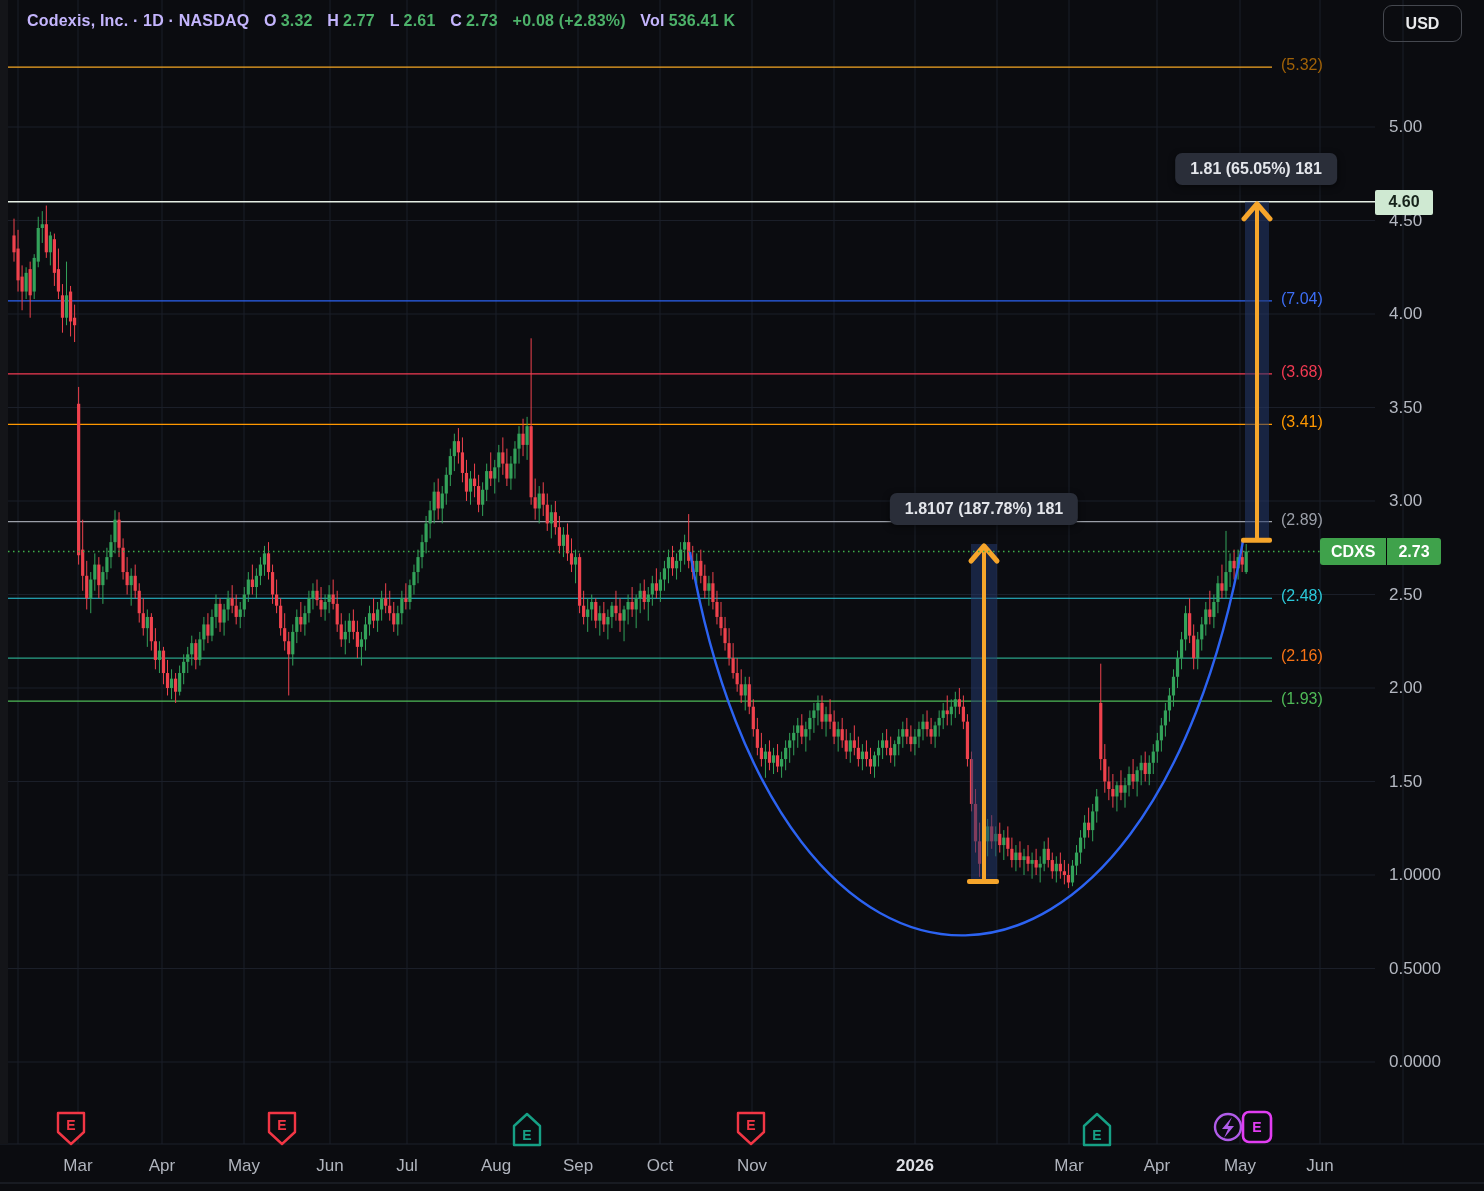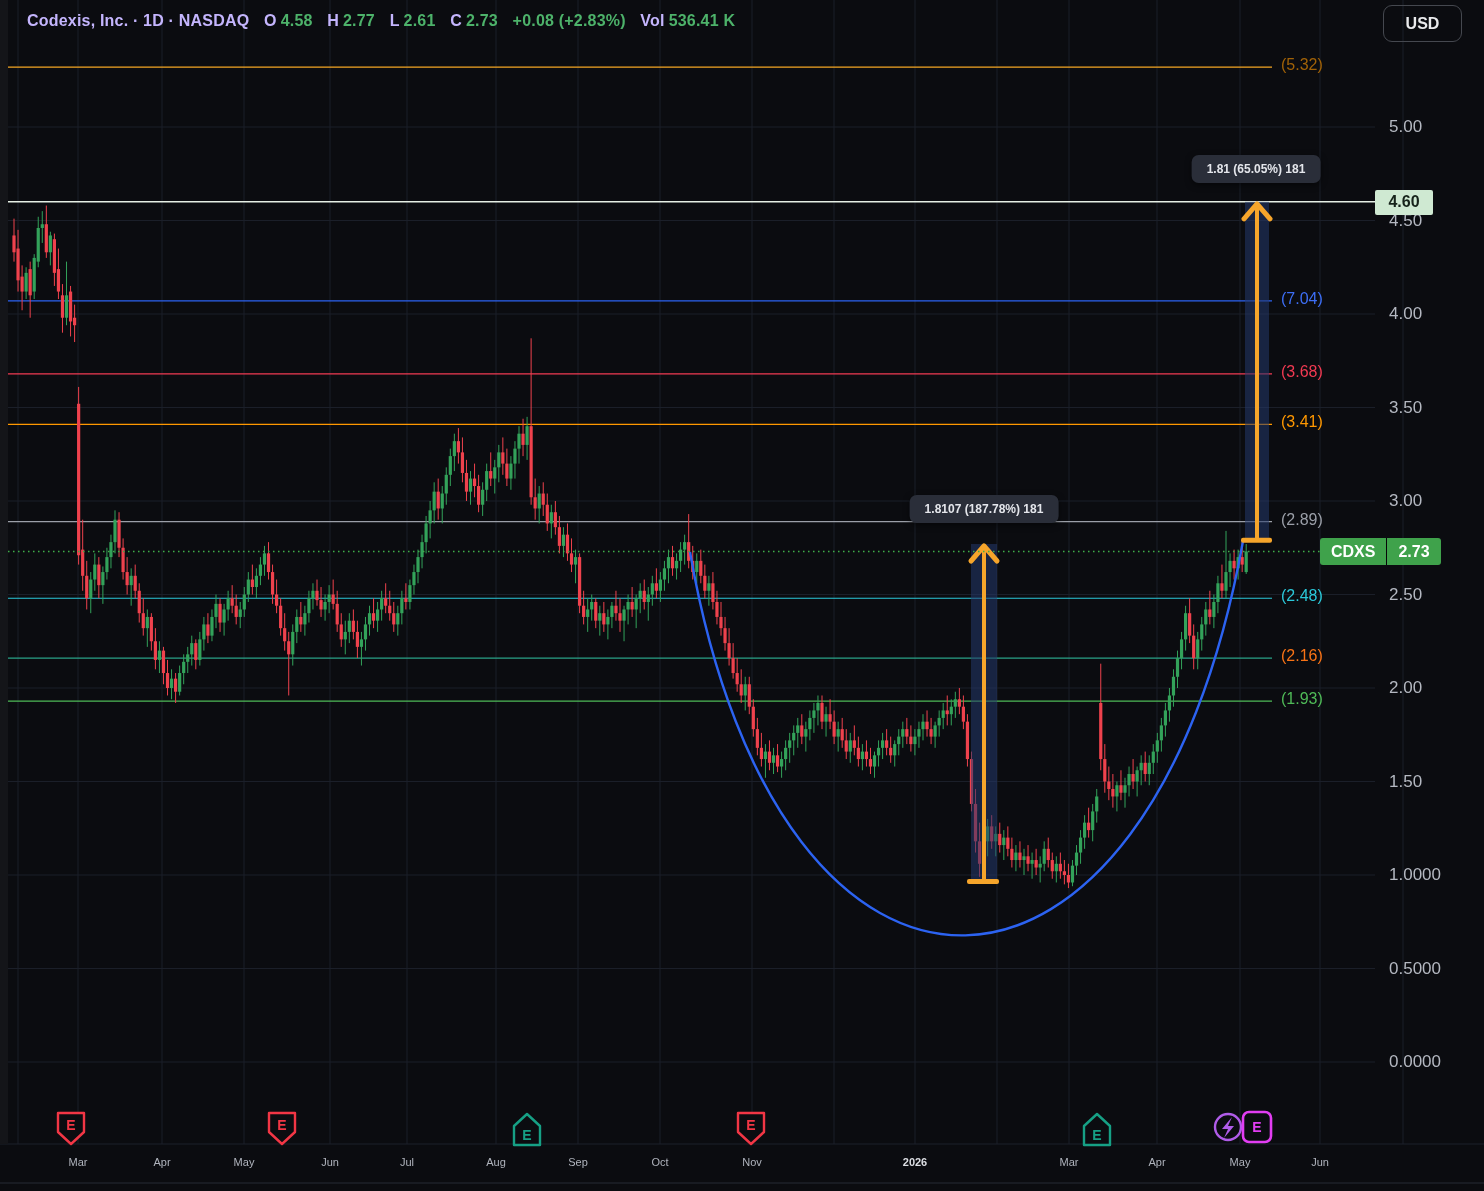--- a/index.html
+++ b/index.html
@@ -8,23 +8,23 @@
   #cv{position:absolute;left:0;top:0;}
   .edge{position:absolute;left:0;top:0;width:8px;height:1144px;background:#141519;}
   .legend{position:absolute;left:27px;top:12px;font-size:16px;font-weight:700;letter-spacing:.2px;white-space:nowrap;z-index:6;}
   .legend span{margin-right:4px;}
   .legend .w{color:#c4b5fd;margin-top:48px;}
   .legend .g{color:#4db26a;}
   .legend .gap{margin-right:10px;}
   .usd-btn{position:absolute;left:1383px;top:5px;width:79px;height:37px;background:transparent;border:1px solid #45484f;border-radius:9px;color:#e9eaec;font-family:"Liberation Sans",sans-serif;font-size:16px;font-weight:700;cursor:pointer;z-index:6;}
   .ylab{position:absolute;left:1389px;font-size:17px;color:#b4b8c1;z-index:3;}
   .lvl-lab{position:absolute;left:1281px;font-size:16px;font-weight:500;z-index:3;white-space:nowrap;}
-  .xlab{position:absolute;top:1156px;transform:translateX(-50%);font-size:11px;color:#b0b4bd;z-index:3;}
+  .xlab{position:absolute;top:1156px;transform:translateX(-50%);font-size:17px;color:#b0b4bd;z-index:3;}
   .xlab.year{color:#dcdee3;font-weight:700;}
-  .tooltip{position:absolute;transform:translate(-50%,-50%);background:#2a2e39;color:#e4e6eb;font-size:12px;font-weight:700;padding:7px 15px;border-radius:7px;white-space:nowrap;z-index:7;box-shadow:0 2px 6px rgba(0,0,0,.5);}
+  .tooltip{position:absolute;transform:translate(-50%,-50%);background:#2a2e39;color:#e4e6eb;font-size:16px;font-weight:700;padding:7px 15px;border-radius:7px;white-space:nowrap;z-index:7;box-shadow:0 2px 6px rgba(0,0,0,.5);}
   .cdxs{position:absolute;left:1320px;display:flex;height:27px;border-radius:3px;overflow:hidden;z-index:5;font-weight:700;font-size:16px;color:#fff;}
   .cdxs .seg{display:flex;align-items:center;justify-content:center;background:#3fa24b;padding:0 11px;}
   .cdxs .sep{width:1px;background:rgba(0,0,0,.45);}
   .axisbox{position:absolute;left:1375px;width:58px;height:25px;background:#cfe9d2;color:#16231a;font-size:16px;font-weight:700;display:flex;align-items:center;justify-content:center;border-radius:2px;z-index:5;}
   .emark{font-size:14px;font-weight:700;font-family:"Liberation Sans",sans-serif;}
   line.grid{stroke:#1b1f29;stroke-width:1;}
 </style>
 </head>
 <body>
 
@@ -728,21 +728,21 @@
       </g>
       <g>
         <rect x="1243" y="1112" width="28" height="30" rx="6" stroke="#e23df2" stroke-width="2.6" fill="#0b0c10"></rect>
         <text x="1257" y="1132" fill="#e23df2" text-anchor="middle" class="emark">E</text>
       </g>
     </svg>
   <div class="edge"></div>
 
   <div class="legend">
     <span class="w gap">Codexis, Inc. · 1D · NASDAQ</span>
-    <span class="w">O</span><span class="g gap">4.58</span>
+    <span class="w">O</span><span class="g gap">3.32</span>
     <span class="w">H</span><span class="g gap">2.77</span>
     <span class="w">L</span><span class="g gap">2.61</span>
     <span class="w">C</span><span class="g gap">2.73</span>
     <span class="g gap">+0.08 (+2.83%)</span>
     <span class="w">Vol</span><span class="g">536.41 K</span>
   </div>
 
   <button class="usd-btn">USD</button>
 
   <div id="ylabels">

